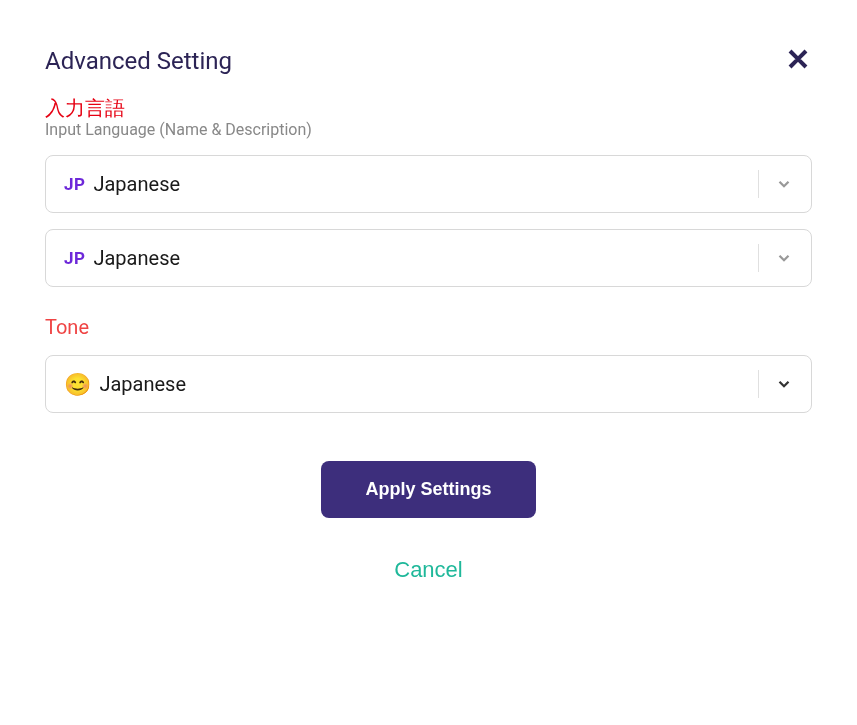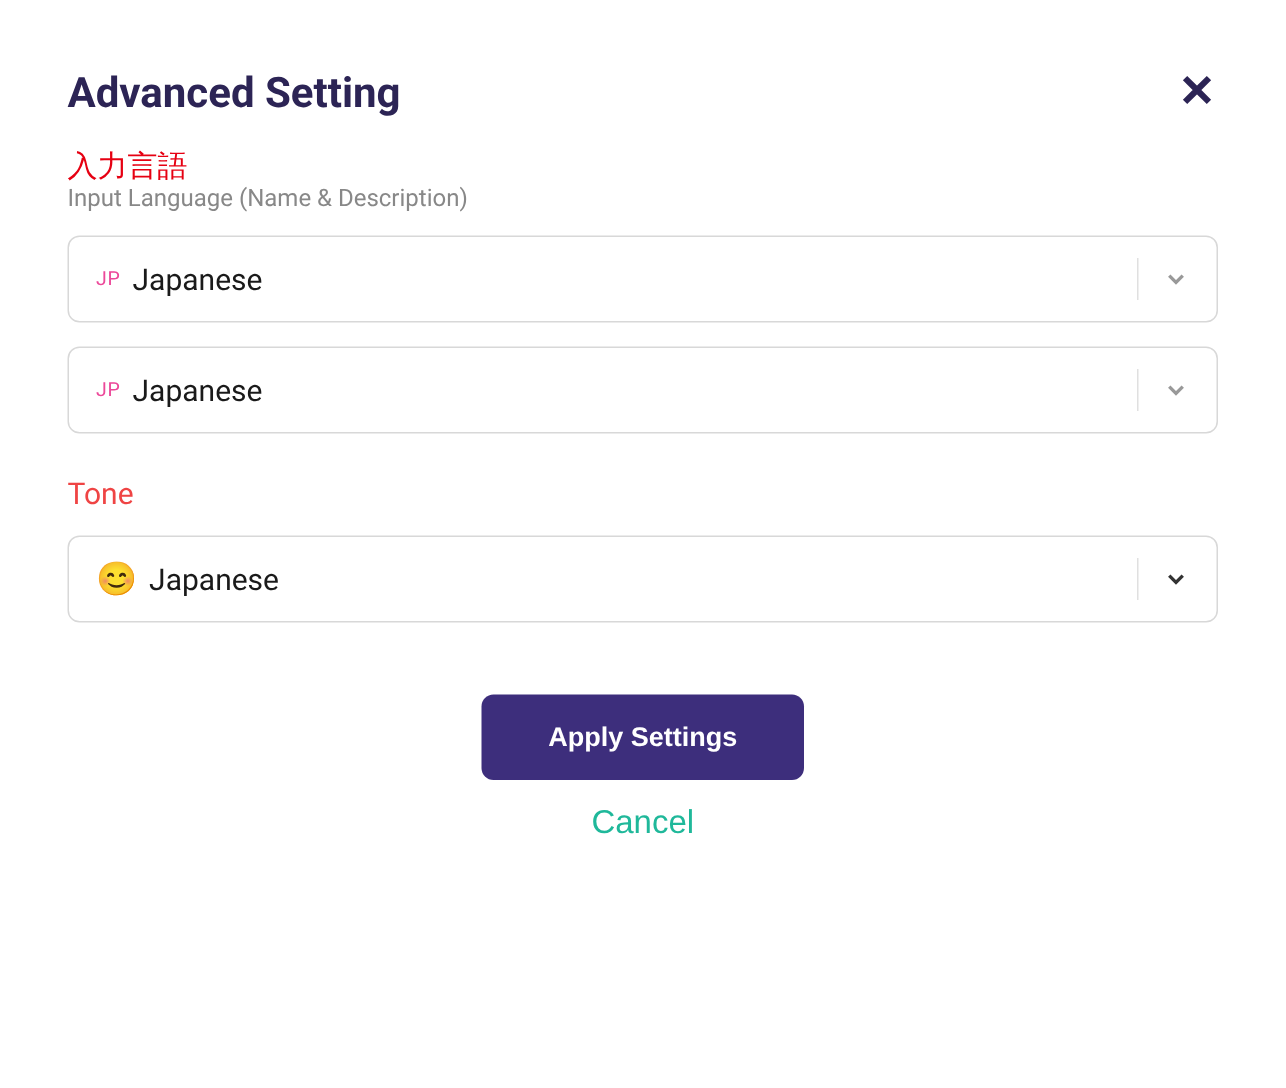--- a/index.html
+++ b/index.html
@@ -15,22 +15,22 @@
       padding: 45px;
       position: relative;
     }
     .header {
       display: flex;
       justify-content: space-between;
       align-items: center;
       margin-bottom: 20px;
     }
     .title {
-      font-size: 28px;
-      font-weight: 700;
+      font-size: 24px;
+      font-weight: 400;
       color: #2c2455;
     }
     .close-btn {
       background: none;
       border: none;
       cursor: pointer;
       padding: 0;
       color: #2c2455;
     }
     .close-btn svg {
@@ -68,23 +68,23 @@
       margin-bottom: 12px;
     }
     .select-value {
       display: flex;
       align-items: center;
       gap: 8px;
       font-size: 20px;
       color: #1a1a1a;
     }
     .country-code {
-      font-size: 13px;
-      font-weight: 400;
-      color: #ec4899;
+      font-size: 17px;
+      font-weight: 700;
+      color: #6d28d9;
       letter-spacing: 0.5px;
     }
     .select-arrow {
       display: flex;
       align-items: center;
       border-left: 1px solid #e0e0e0;
       padding-left: 16px;
       height: 28px;
     }
     .select-arrow svg {
@@ -99,21 +99,21 @@
       font-size: 22px;
     }
     .tone-section {
       margin-top: 28px;
       margin-bottom: 40px;
     }
     .actions {
       display: flex;
       flex-direction: column;
       align-items: center;
-      gap: 15px;
+      gap: 39px;
       margin-top: 48px;
     }
     .apply-btn {
       background: #3d2e7c;
       color: #ffffff;
       border: none;
       border-radius: 8px;
       padding: 18px 44px;
       font-size: 18px;
       font-weight: 700;

